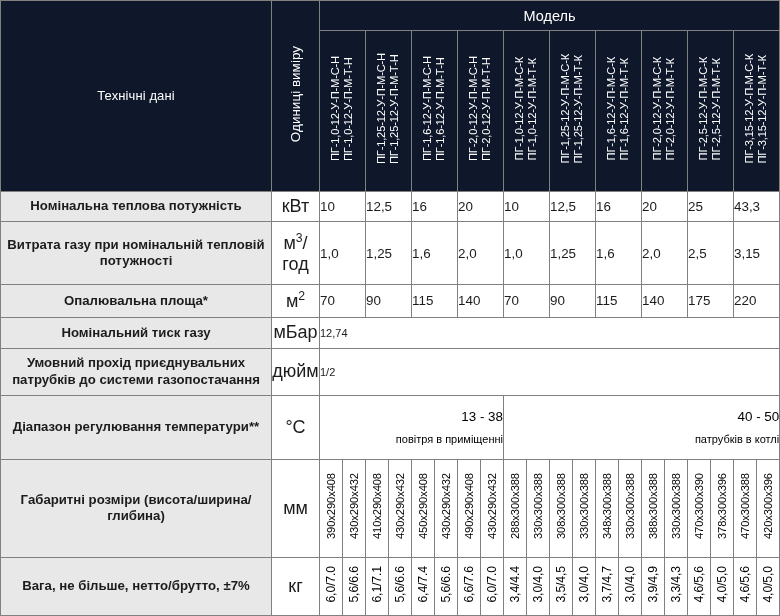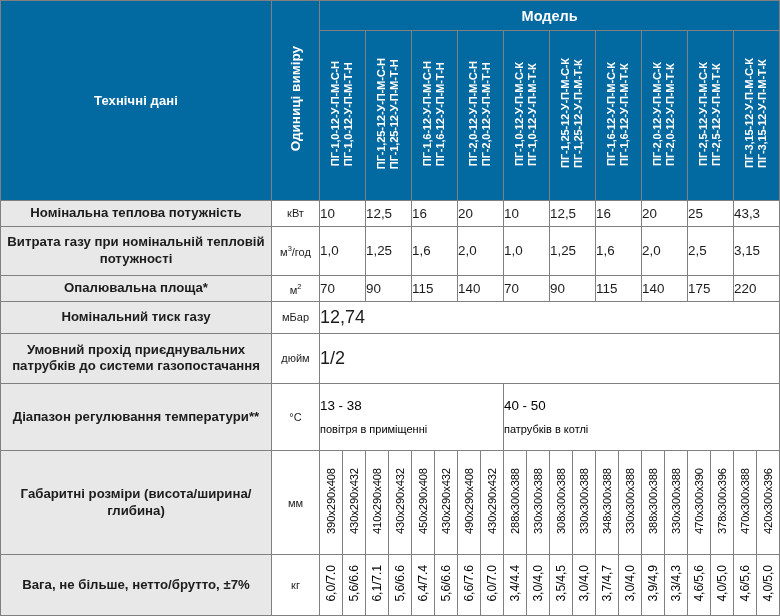--- a/index.html
+++ b/index.html
@@ -18,23 +18,23 @@
     table-layout: fixed;
   }
   table.spec td, table.spec th {
     border: 1px solid #808080;
     padding: 0;
     margin: 0;
   }
 
   
   .hdr {
-    background: #0369a1;
+    background: #0f172a;
     color: #ffffff;
-    font-weight: bold;
+    font-weight: normal;
     text-align: center;
     vertical-align: middle;
     border-color: #8f1a22;
   }
   .hdr-tech {
     font-size: 13px;
     letter-spacing: .1px;
   }
   .hdr-model-title {
     font-size: 14.5px;
@@ -63,34 +63,34 @@
     font-weight: bold;
     font-size: 13.2px;
     text-align: center;
     padding: 6px 9px;
     line-height: 1.25;
     vertical-align: middle;
   }
   .unit {
     background: #ffffff;
     color: #1c1c1c;
-    font-size: 11px;
+    font-size: 18px;
     text-align: center;
     vertical-align: middle;
   }
   .val {
     background: #ffffff;
     color: #1c1c1c;
     font-size: 13.4px;
     text-align: left;
     vertical-align: middle;
   }
-  .val-merged { font-size: 18px; }
+  .val-merged { font-size: 11px; }
   .temp-cell {
-    text-align: left;
+    text-align: right;
     vertical-align: middle;
     font-size: 13.4px;
     line-height: 1.85;
     padding: 3px 0;
   }
   .temp-cell .r1 { display: block; }
   .temp-cell .r2 { display: block; font-size: 11px; }
 
   .val-vert {
     padding: 3px 0;

